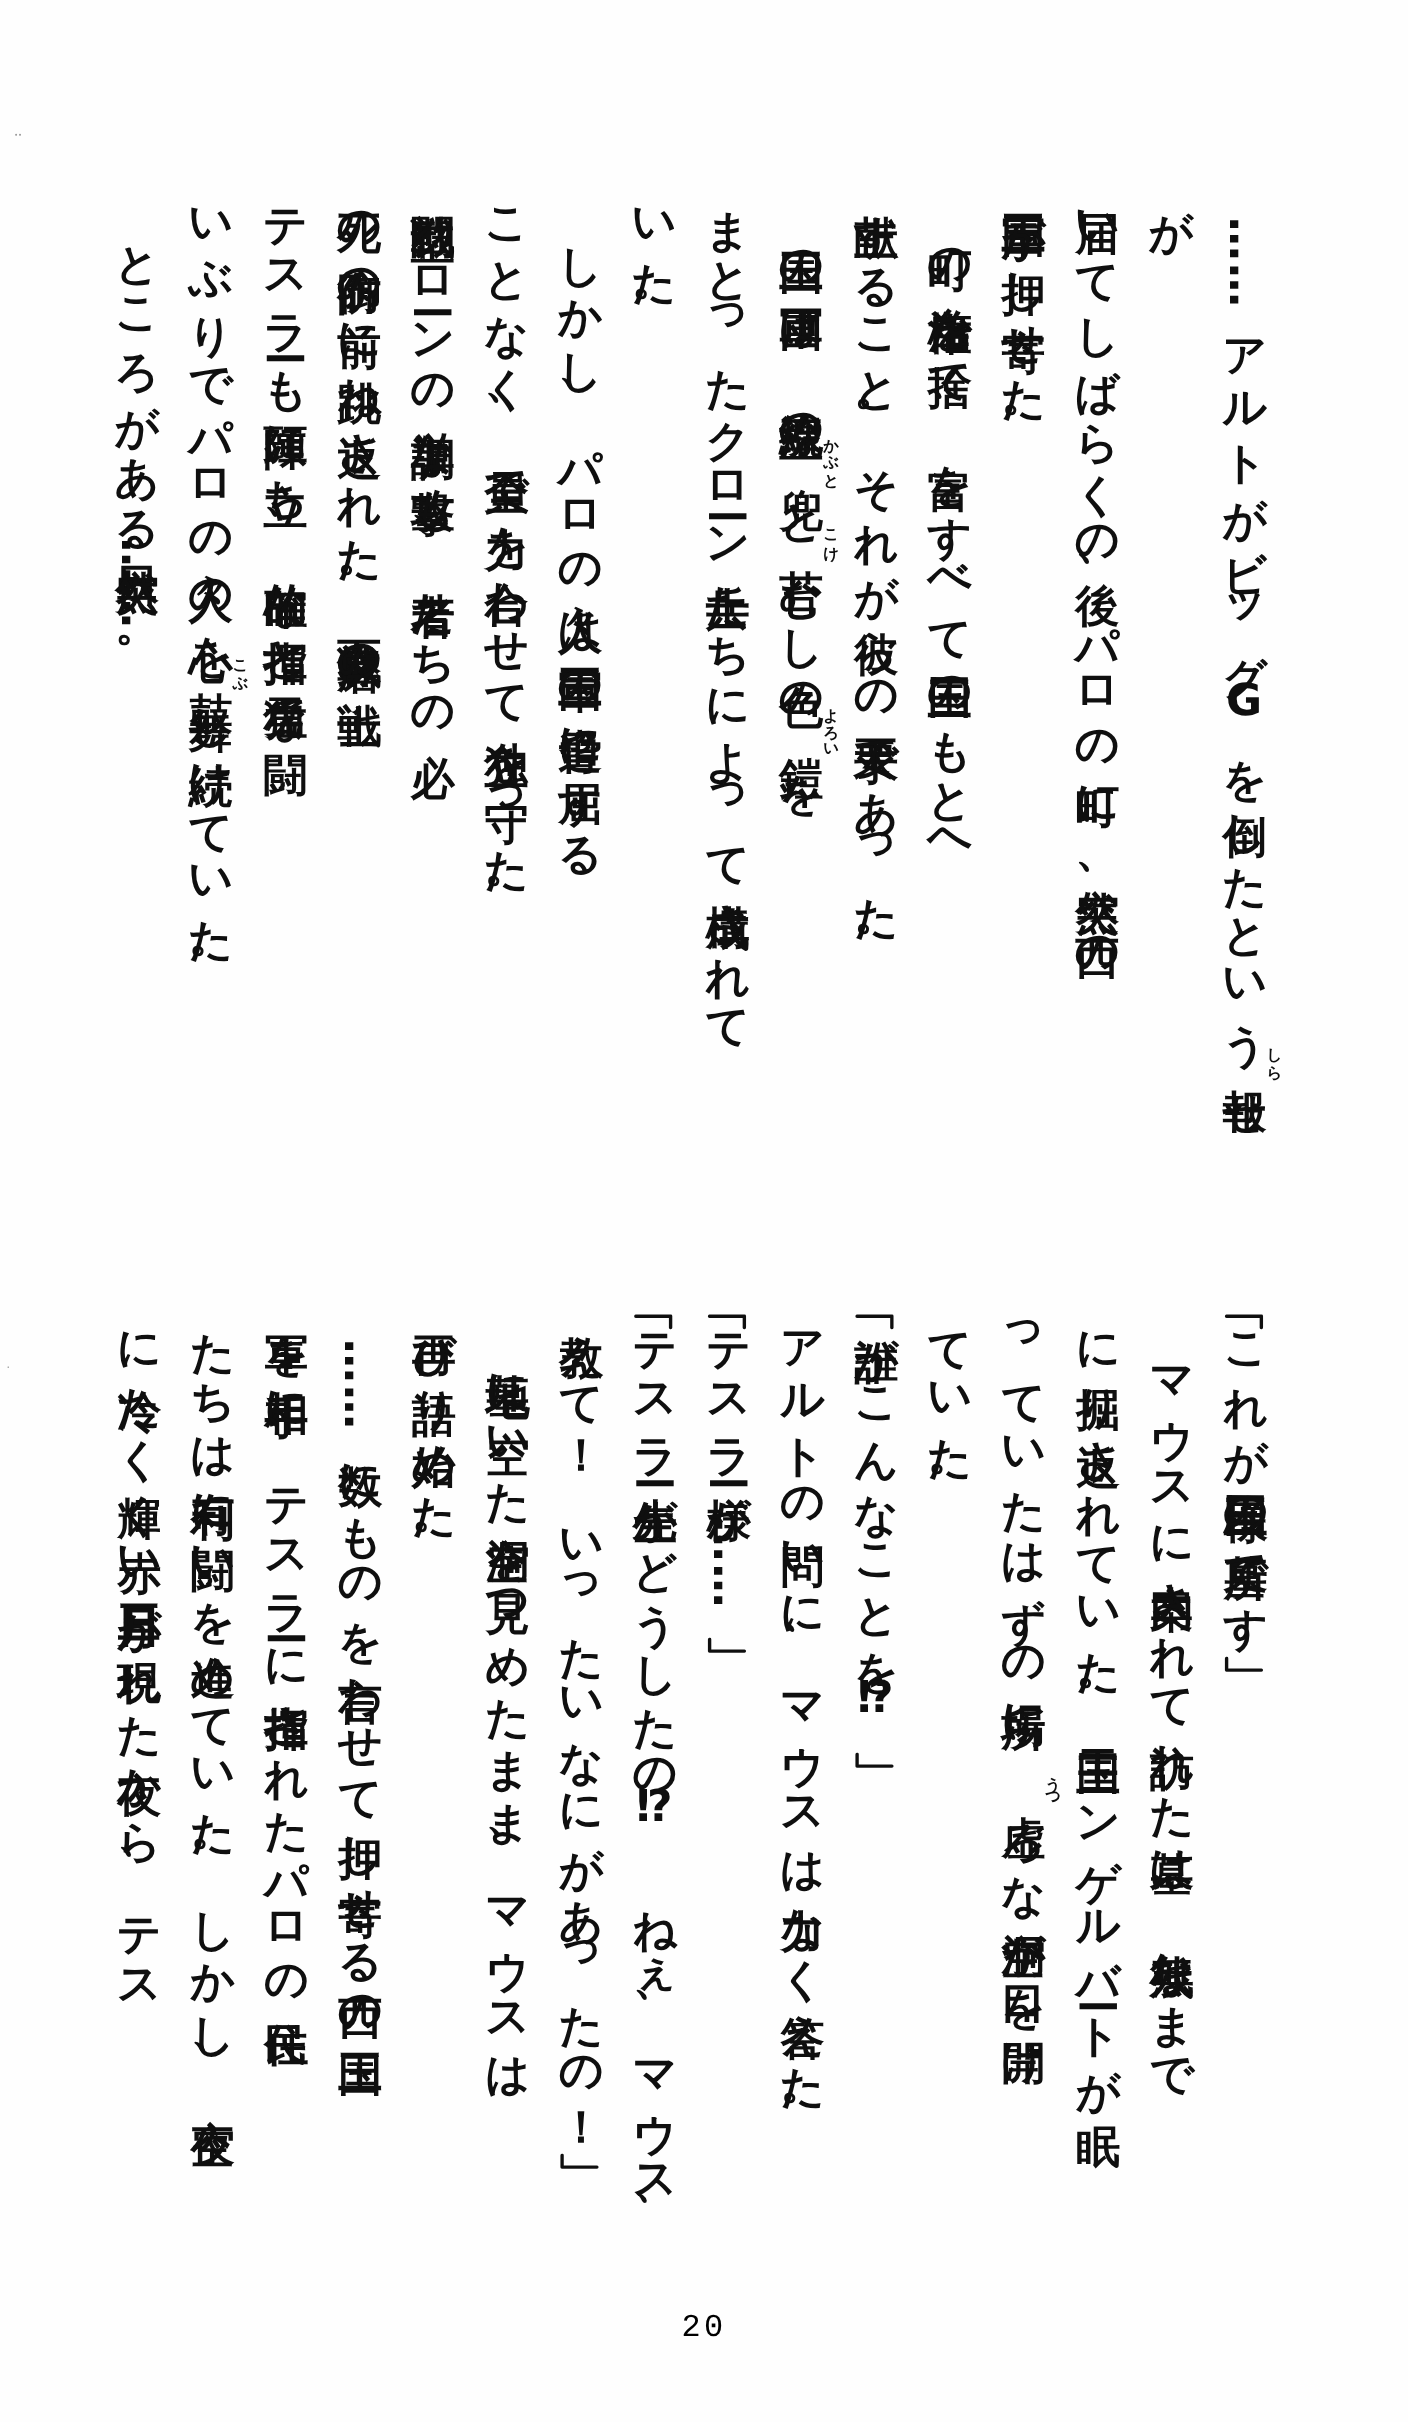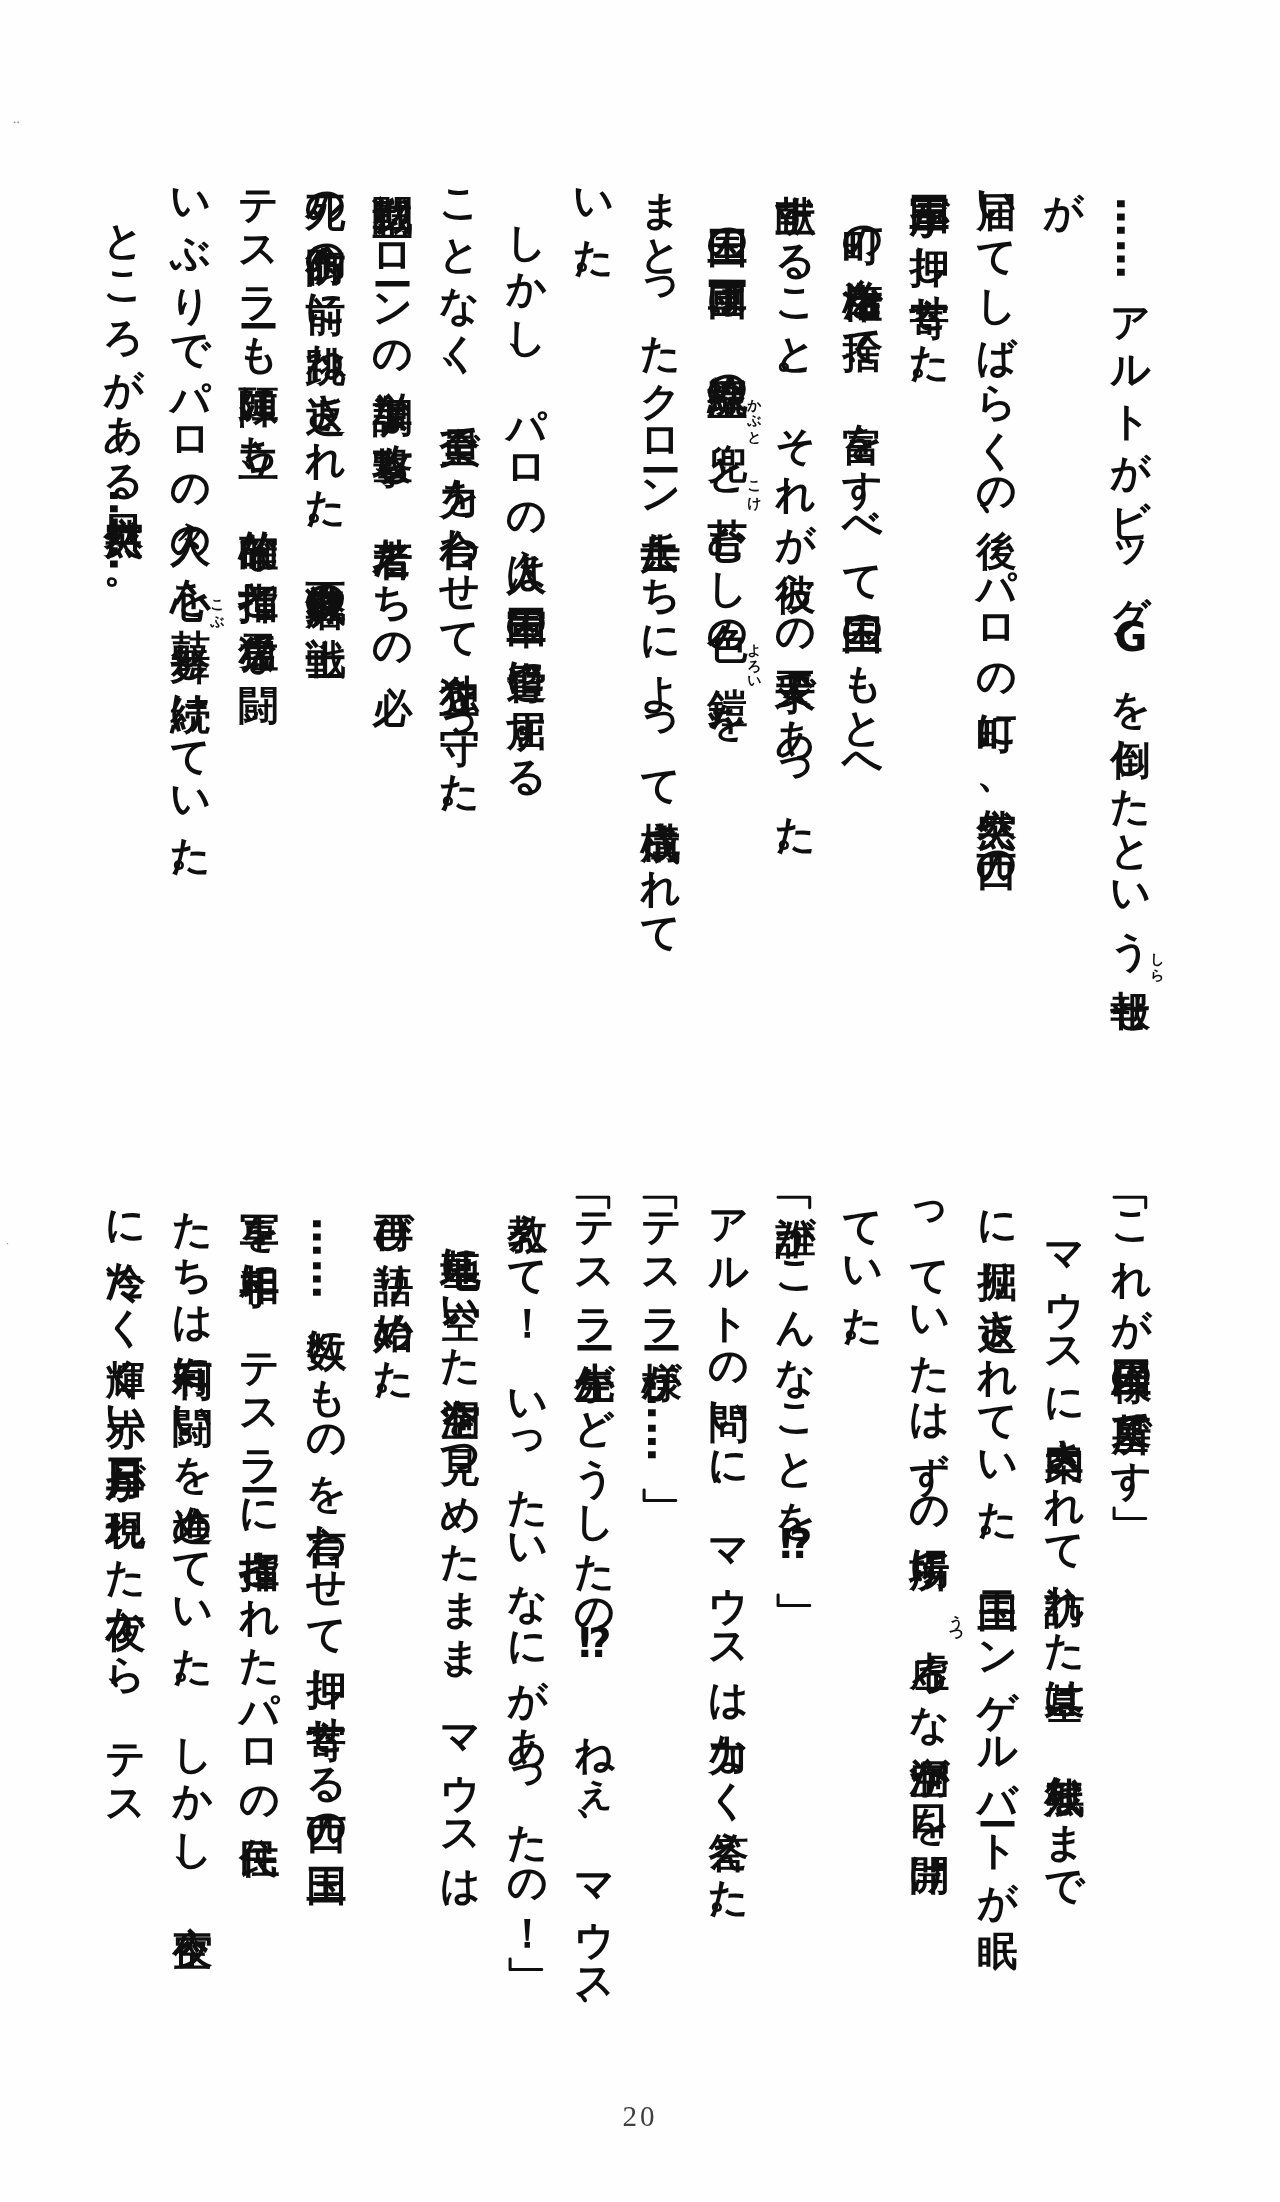--- a/index.html
+++ b/index.html
@@ -30,25 +30,25 @@
   rt {
     font-size:14px;
     font-weight:bold;
     letter-spacing:0;
     text-orientation:mixed;
   }
   .page-number {
     position:absolute;
     top:2100px; left:0; right:0;
     text-align:center;
-    font-family:Liberation Serif, serif;
+    font-family:Liberation Mono, monospace;
     font-size:29px;
     font-weight:normal;
     letter-spacing:3px;
-    color:#404040;
+    color:#000000;
   }
   .artifact {
     position:absolute;
     color:#9a9a9a;
     font-size:14px;
     font-family:"DejaVu Sans", sans-serif;
   }
   .artifact-1 { left:10px; top:108px; }
   .artifact-2 { left:6px;  top:1238px; font-size:10px; }
 </style>

